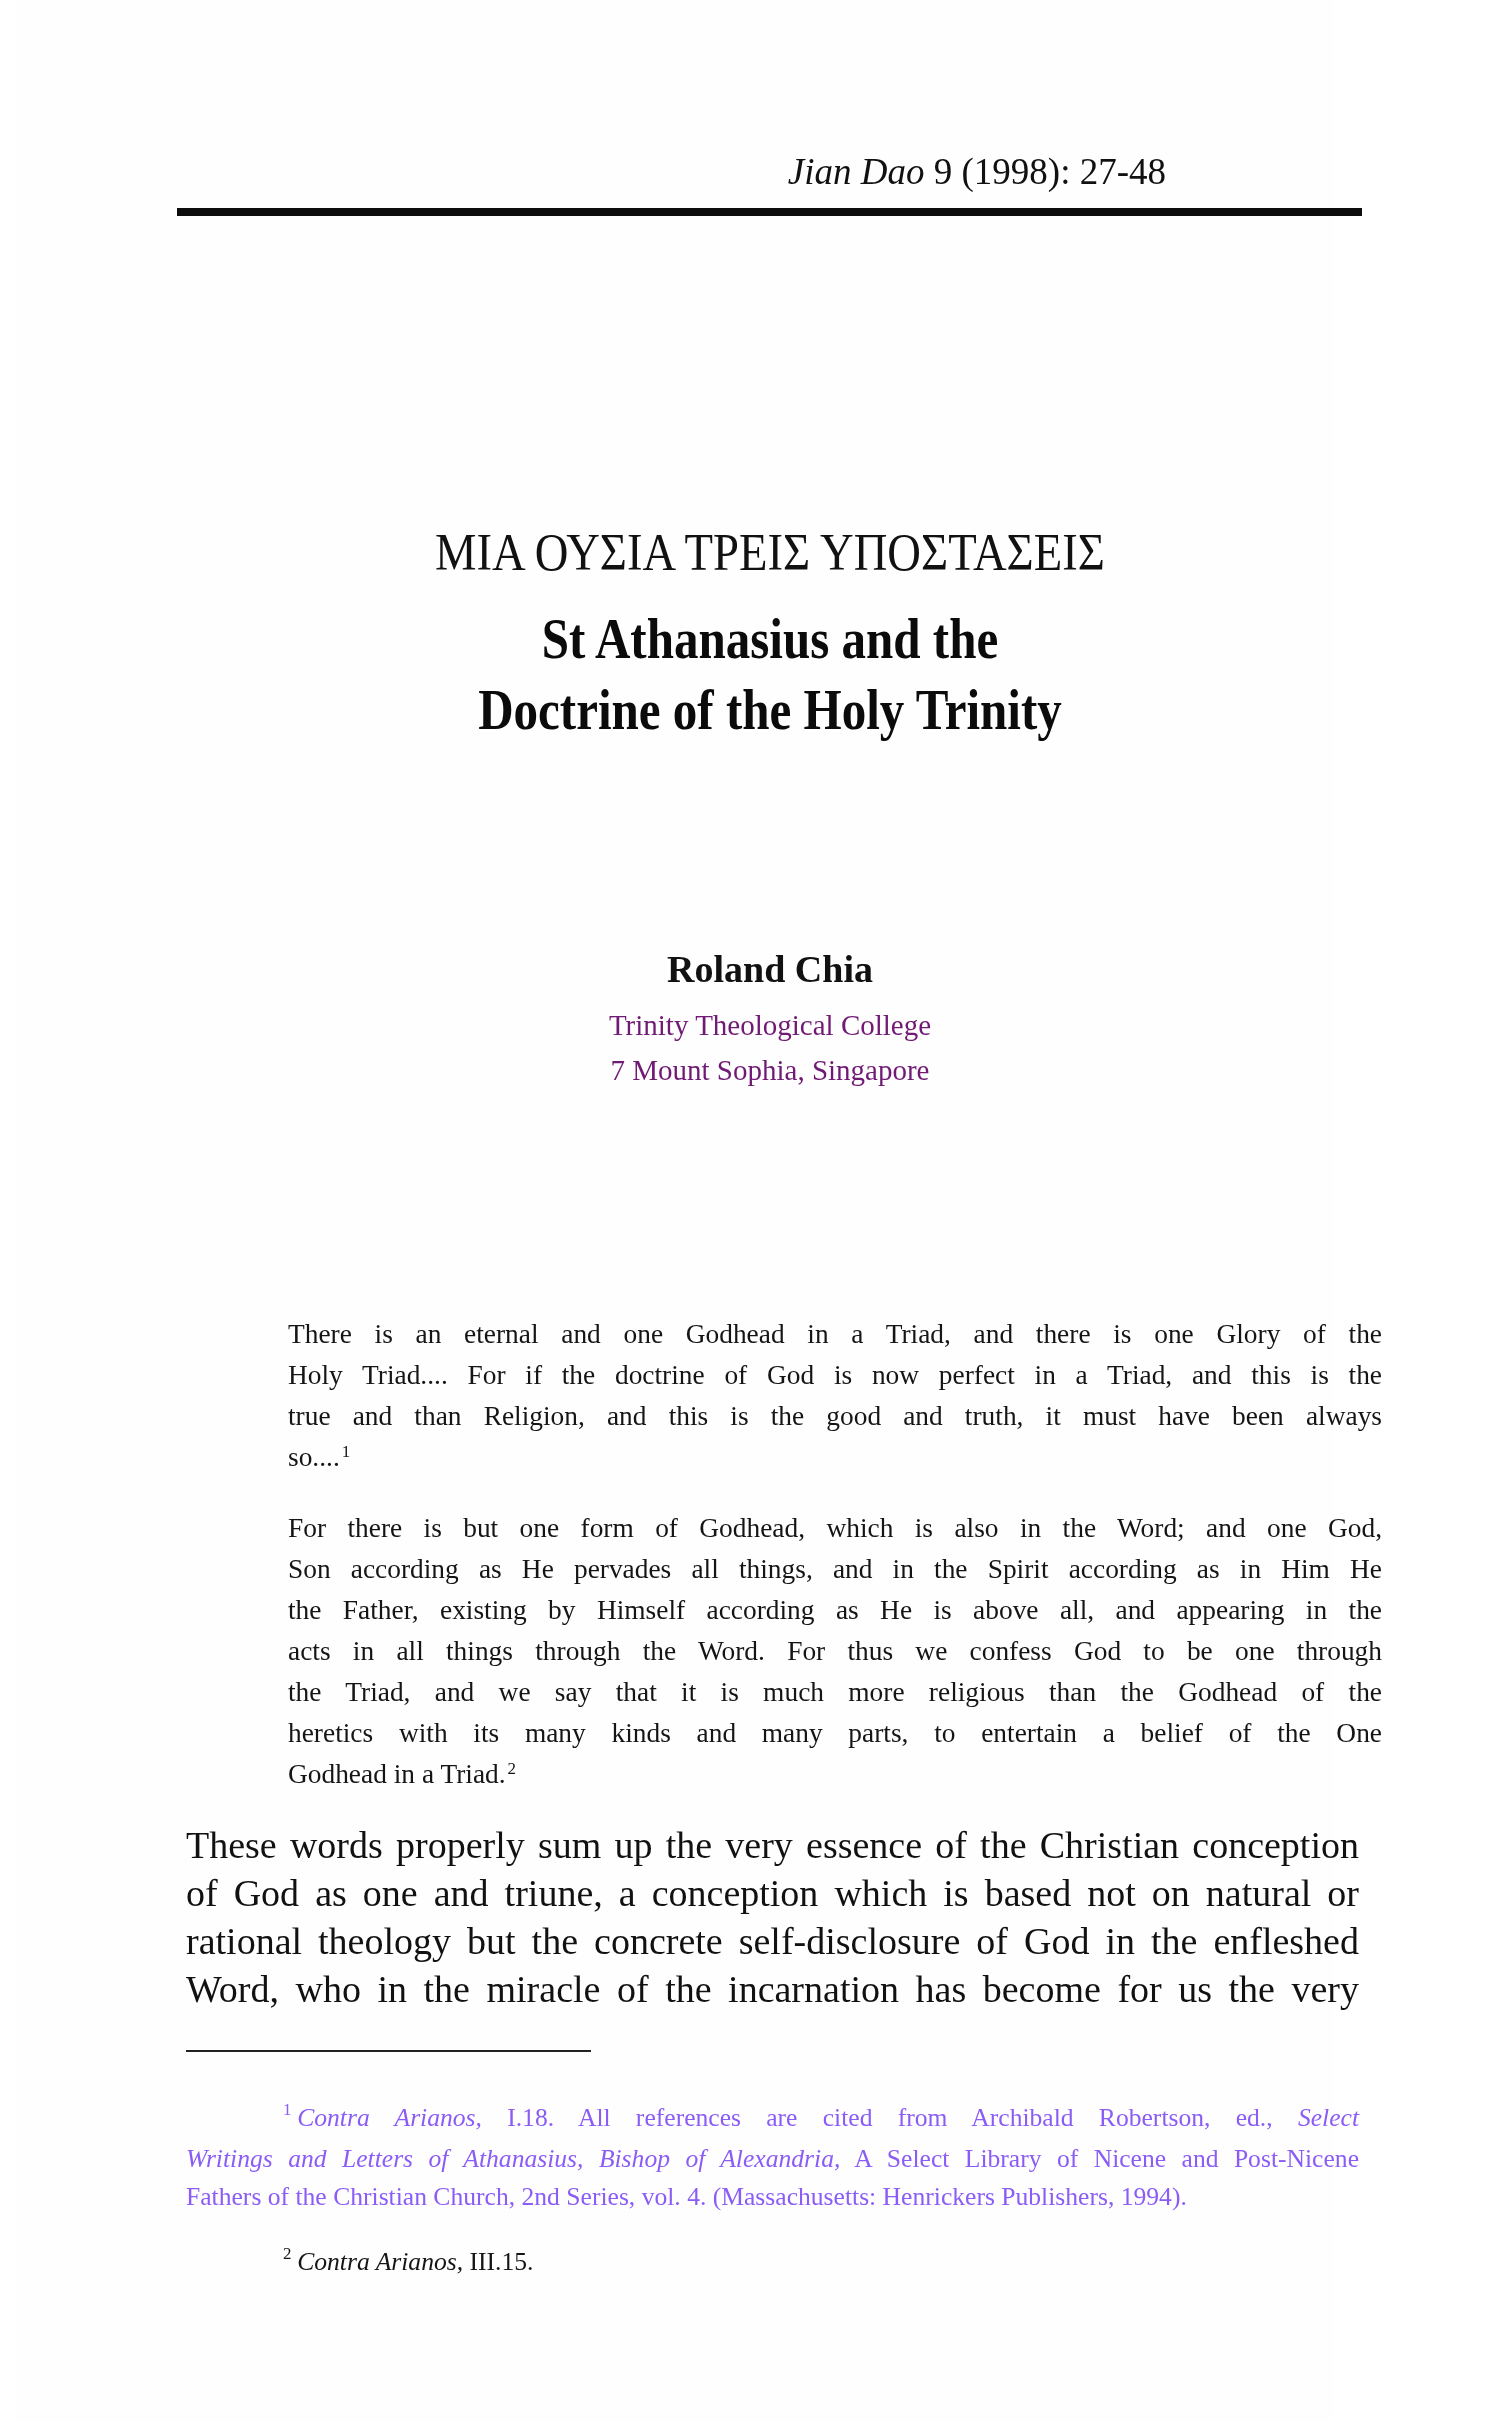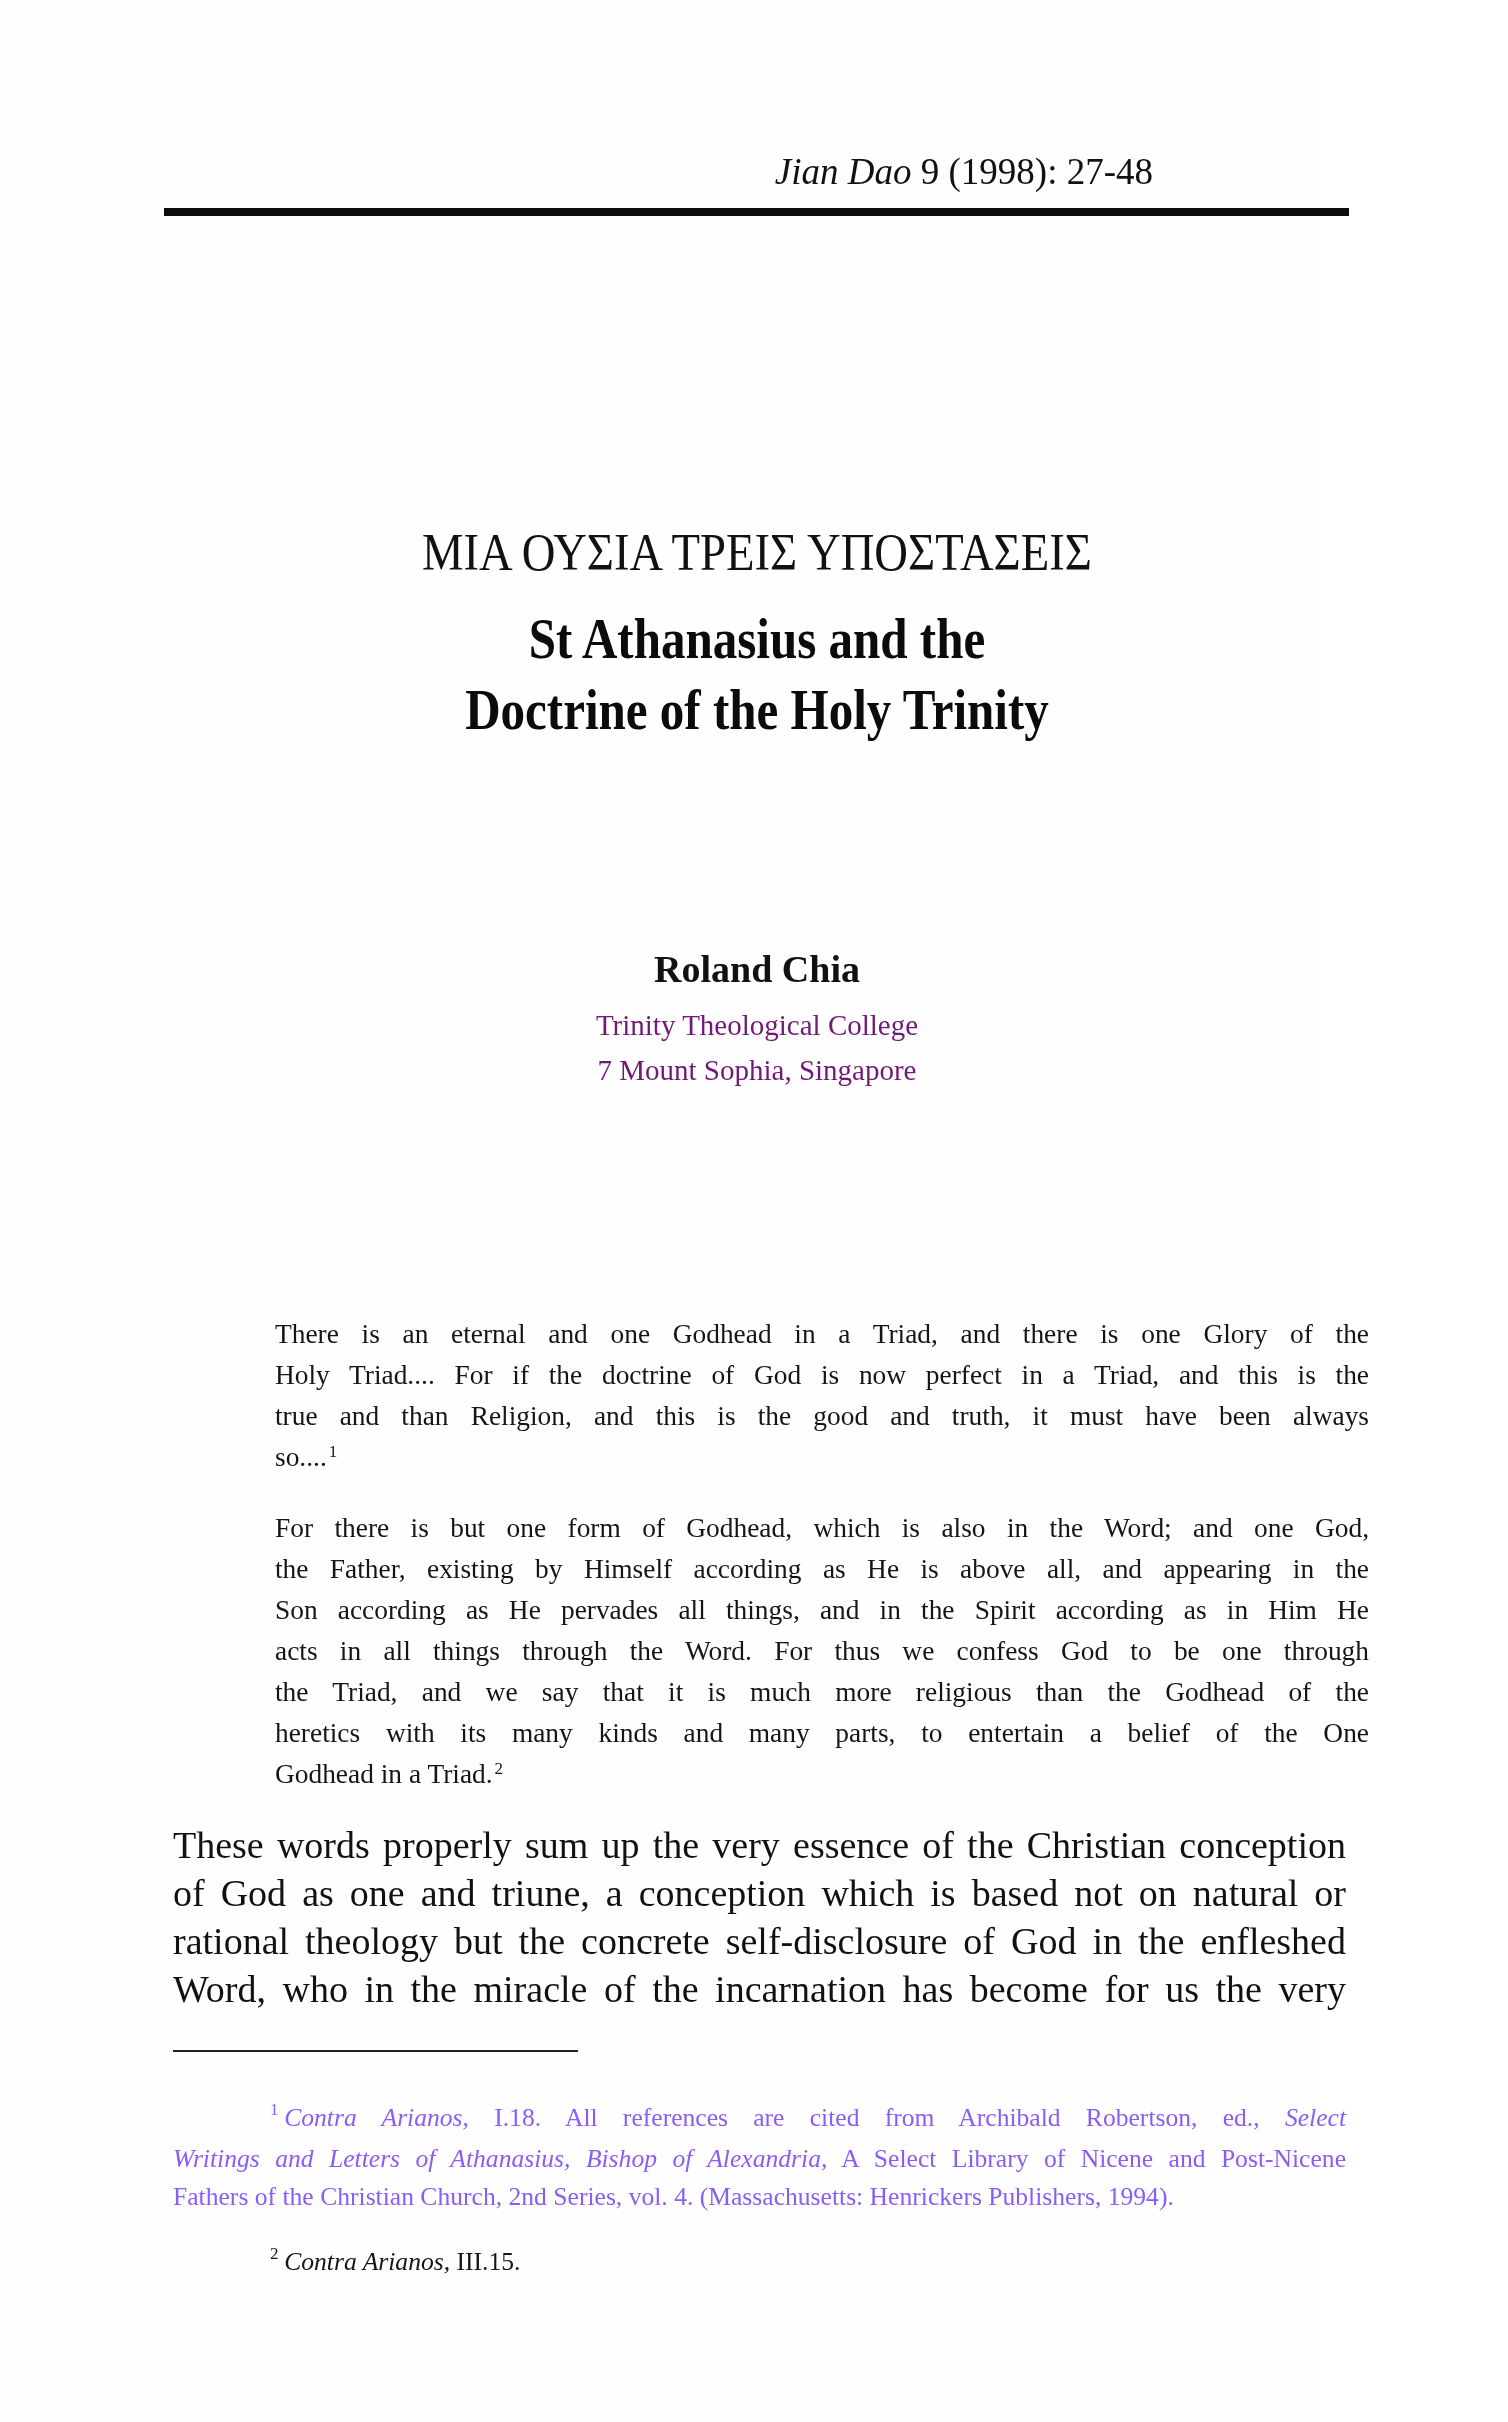--- a/index.html
+++ b/index.html
@@ -10,21 +10,21 @@
     body {
       width: 1508px;
       height: 2423px;
       position: relative;
       overflow: hidden;
       font-family: "Liberation Serif", "DejaVu Serif", serif;
       color: #111111;
     }
     .page {
       position: absolute;
-      left: 3px; top: 0;
+      left: 16px; top: 0;
       width: 1317px; height: 2423px;
       background: #fefefe;
     }
     
     .running-header {
       position: absolute;
       right: 167px;
       top: 153px;
       font-size: 37px;
       line-height: 1;
@@ -203,22 +203,22 @@
 
   <div class="quote quote-1">
     <span class="line">There is an eternal and one Godhead in a Triad, and there is one Glory of the</span>
     <span class="line">Holy Triad.... For if the doctrine of God is now perfect in a Triad, and this is the</span>
     <span class="line">true and than Religion, and this is the good and truth, it must have been always</span>
     <span class="line last"><span>so....</span><sup class="fnref">1</sup></span>
   </div>
 
   <div class="quote quote-2">
     <span class="line">For there is but one form of Godhead, which is also in the Word; and one God,</span>
+    <span class="line">Son according as He pervades all things, and in the Spirit according as in Him He</span>
     <span class="line">the Father, existing by Himself according as He is above all, and appearing in the</span>
-    <span class="line">Son according as He pervades all things, and in the Spirit according as in Him He</span>
     <span class="line">acts in all things through the Word. For thus we confess God to be one through</span>
     <span class="line">the Triad, and we say that it is much more religious than the Godhead of the</span>
     <span class="line">heretics with its many kinds and many parts, to entertain a belief of the One</span>
     <span class="line last"><span>Godhead in a Triad.</span><sup class="fnref">2</sup></span>
   </div>
 
   <div class="body-para">
     <span class="line">These words properly sum up the very essence of the Christian conception</span>
     <span class="line">of God as one and triune, a conception which is based not on natural or</span>
     <span class="line">rational theology but the concrete self-disclosure of God in the enfleshed</span>

